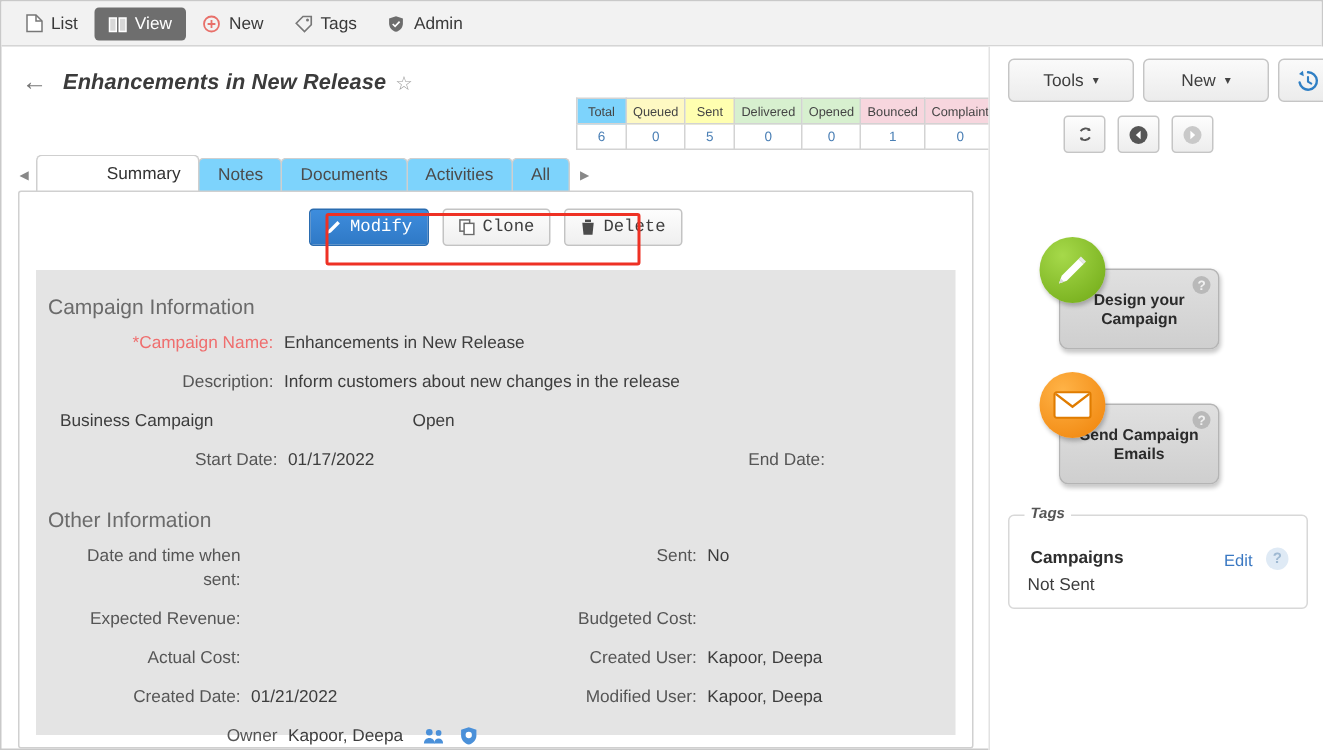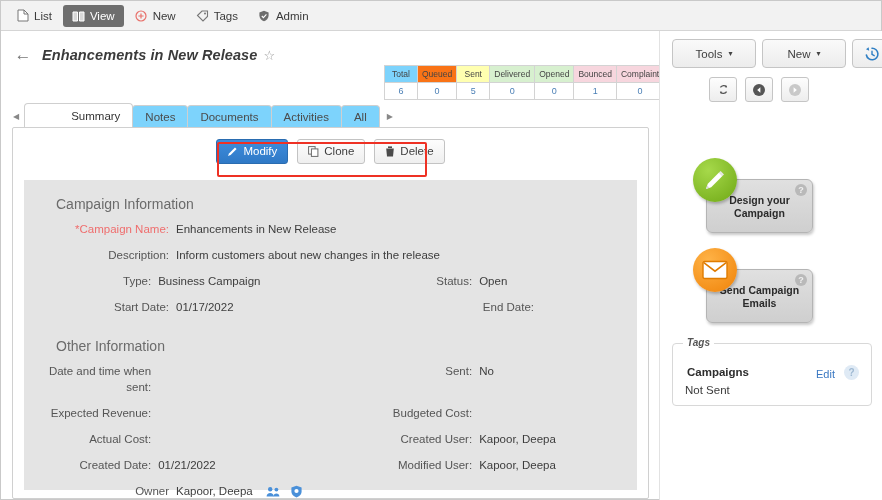--- a/index.html
+++ b/index.html
@@ -139,20 +139,21 @@
     border-radius: 2px;
     box-sizing: border-box;
   }
   .actionbar {
     position: relative;
     height: 46px;
     display: flex;
     align-items: center;
     justify-content: center;
     gap: 9px;
+    font-family: Liberation Mono, monospace;
   }
   .hl-box {
     position: absolute;
     left: 216px; top: 111px;
     width: 210px; height: 35px;
     border: 2px solid #ee3124;
     border-radius: 2px;
     box-sizing: border-box;
     pointer-events: none;
     z-index: 5;
@@ -180,26 +181,26 @@
     position: absolute;
     left: 11px; top: 52px;
     width: 613px;
     height: 310px;
     background: #e4e4e4;
     box-sizing: border-box;
   }
   .sec-title {
     font-size: 14px;
     color: #6b6b6b;
-    padding: 16px 0 4px 32px;
+    padding: 16px 0 4px 8px;
   }
   .frow {
     display: flex;
     font-size: 11.5px;
-    padding: 5px 0;
+    padding: 5px 16px;
     line-height: 16px;
   }
   .fl {
     width: 152px;
     text-align: right;
     color: #555;
     padding-right: 7px;
     box-sizing: border-box;
   }
   .fl.req { color: #ef6e6e; }
@@ -413,21 +414,21 @@
       <div class="headrow">
         <span class="backarrow">←</span>
         <span class="rec-title">Enhancements in New Release</span>
         <span class="star">☆</span>
       </div>
 
       <table class="stats">
         <tbody>
             <tr>
           <th style="background:#7dd3fc">Total</th>
-          <th style="background:#f97316">Queued</th>
+          <th style="background:#fef9c3">Queued</th>
           <th style="background:#ffffb0">Sent</th>
           <th style="background:#d7f0cf">Delivered</th>
           <th style="background:#d7f0cf">Opened</th>
           <th style="background:#f7d6de">Bounced</th>
           <th style="background:#f7d6de">Complaint</th>
           <th style="background:#f7d6de">Failed</th>
         </tr>
         <tr>
           <td>6</td>
           <td>0</td>
@@ -490,23 +491,21 @@
             <div class="fl req">*Campaign Name:</div>
             <div class="fv wide">Enhancements in New Release</div>
           </div>
 
           <div class="frow">
             <div class="fl">Description:</div>
             <div class="fv wide">Inform customers about new changes in the release</div>
           </div>
 
           <div class="frow">
-            <div class="fl">Type:</div>
             <div class="fv">Business Campaign</div>
-            <div class="fl right">Status:</div>
             <div class="fv right">Open</div>
           </div>
 
           <div class="frow">
             <div class="fl">Start Date:</div>
             <div class="fv">01/17/2022</div>
             <div class="fl right">End Date:</div>
           </div>
 
           <div class="sec-title" style="padding-top:18px">Other Information</div>

